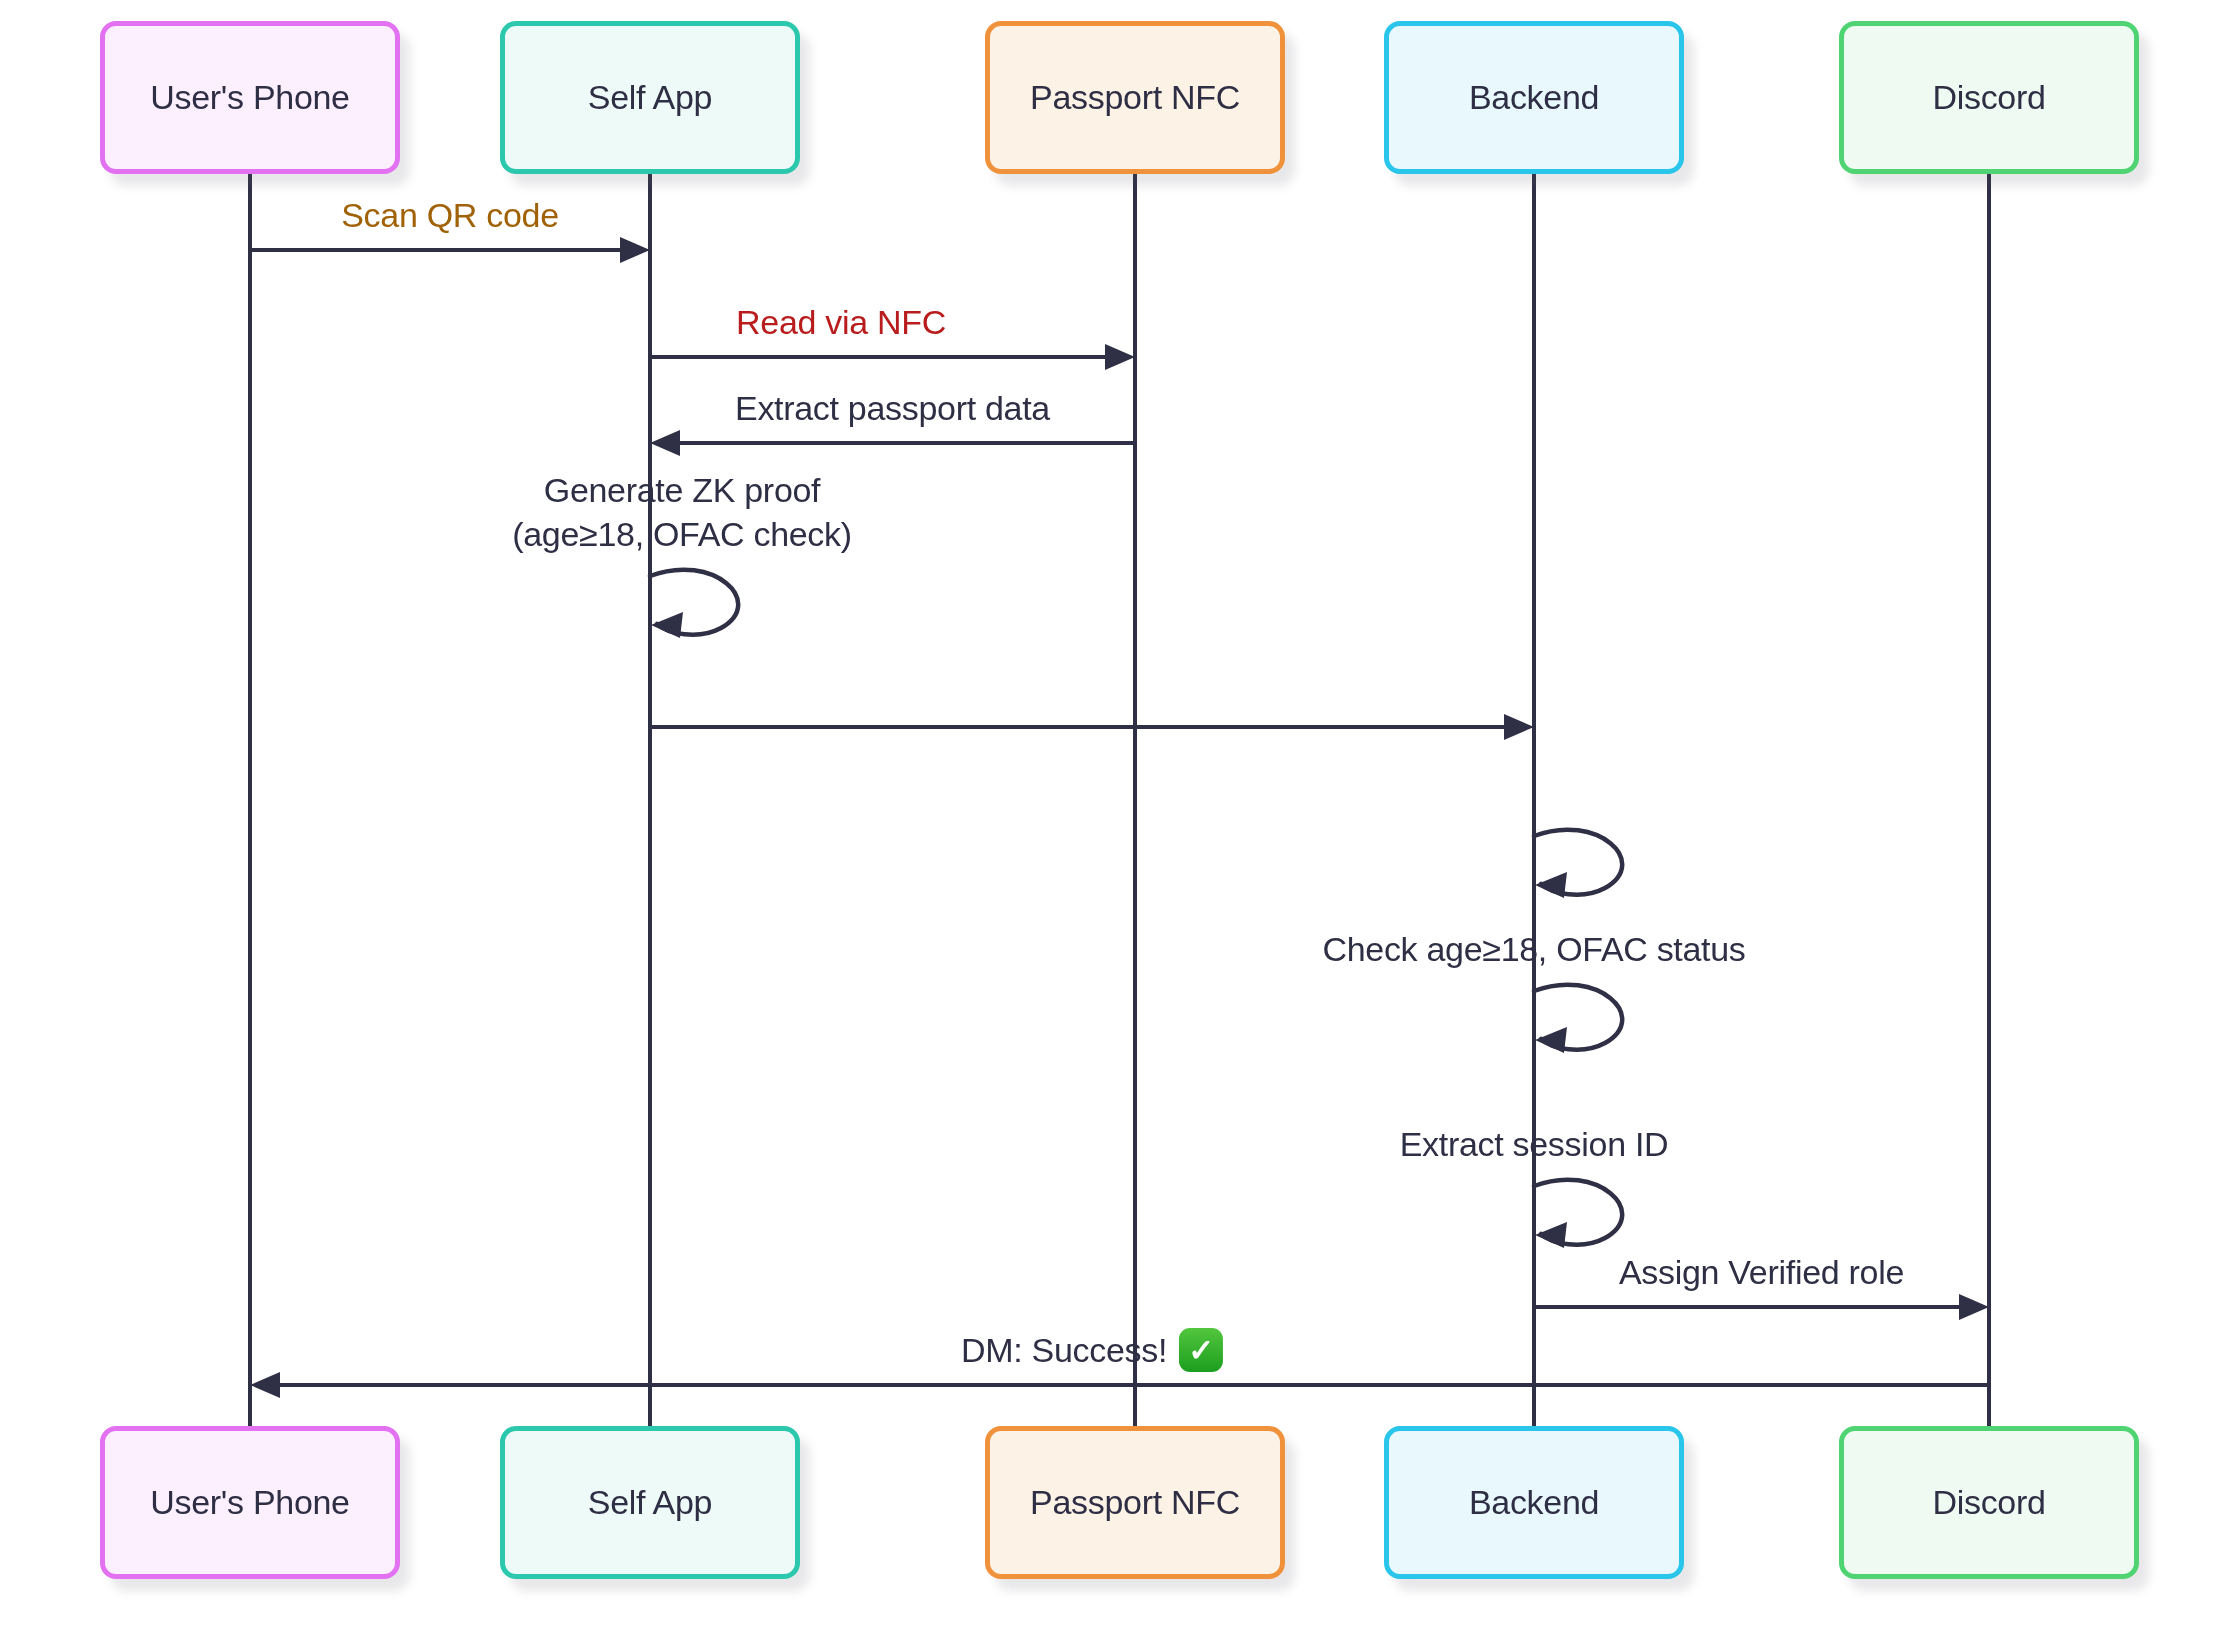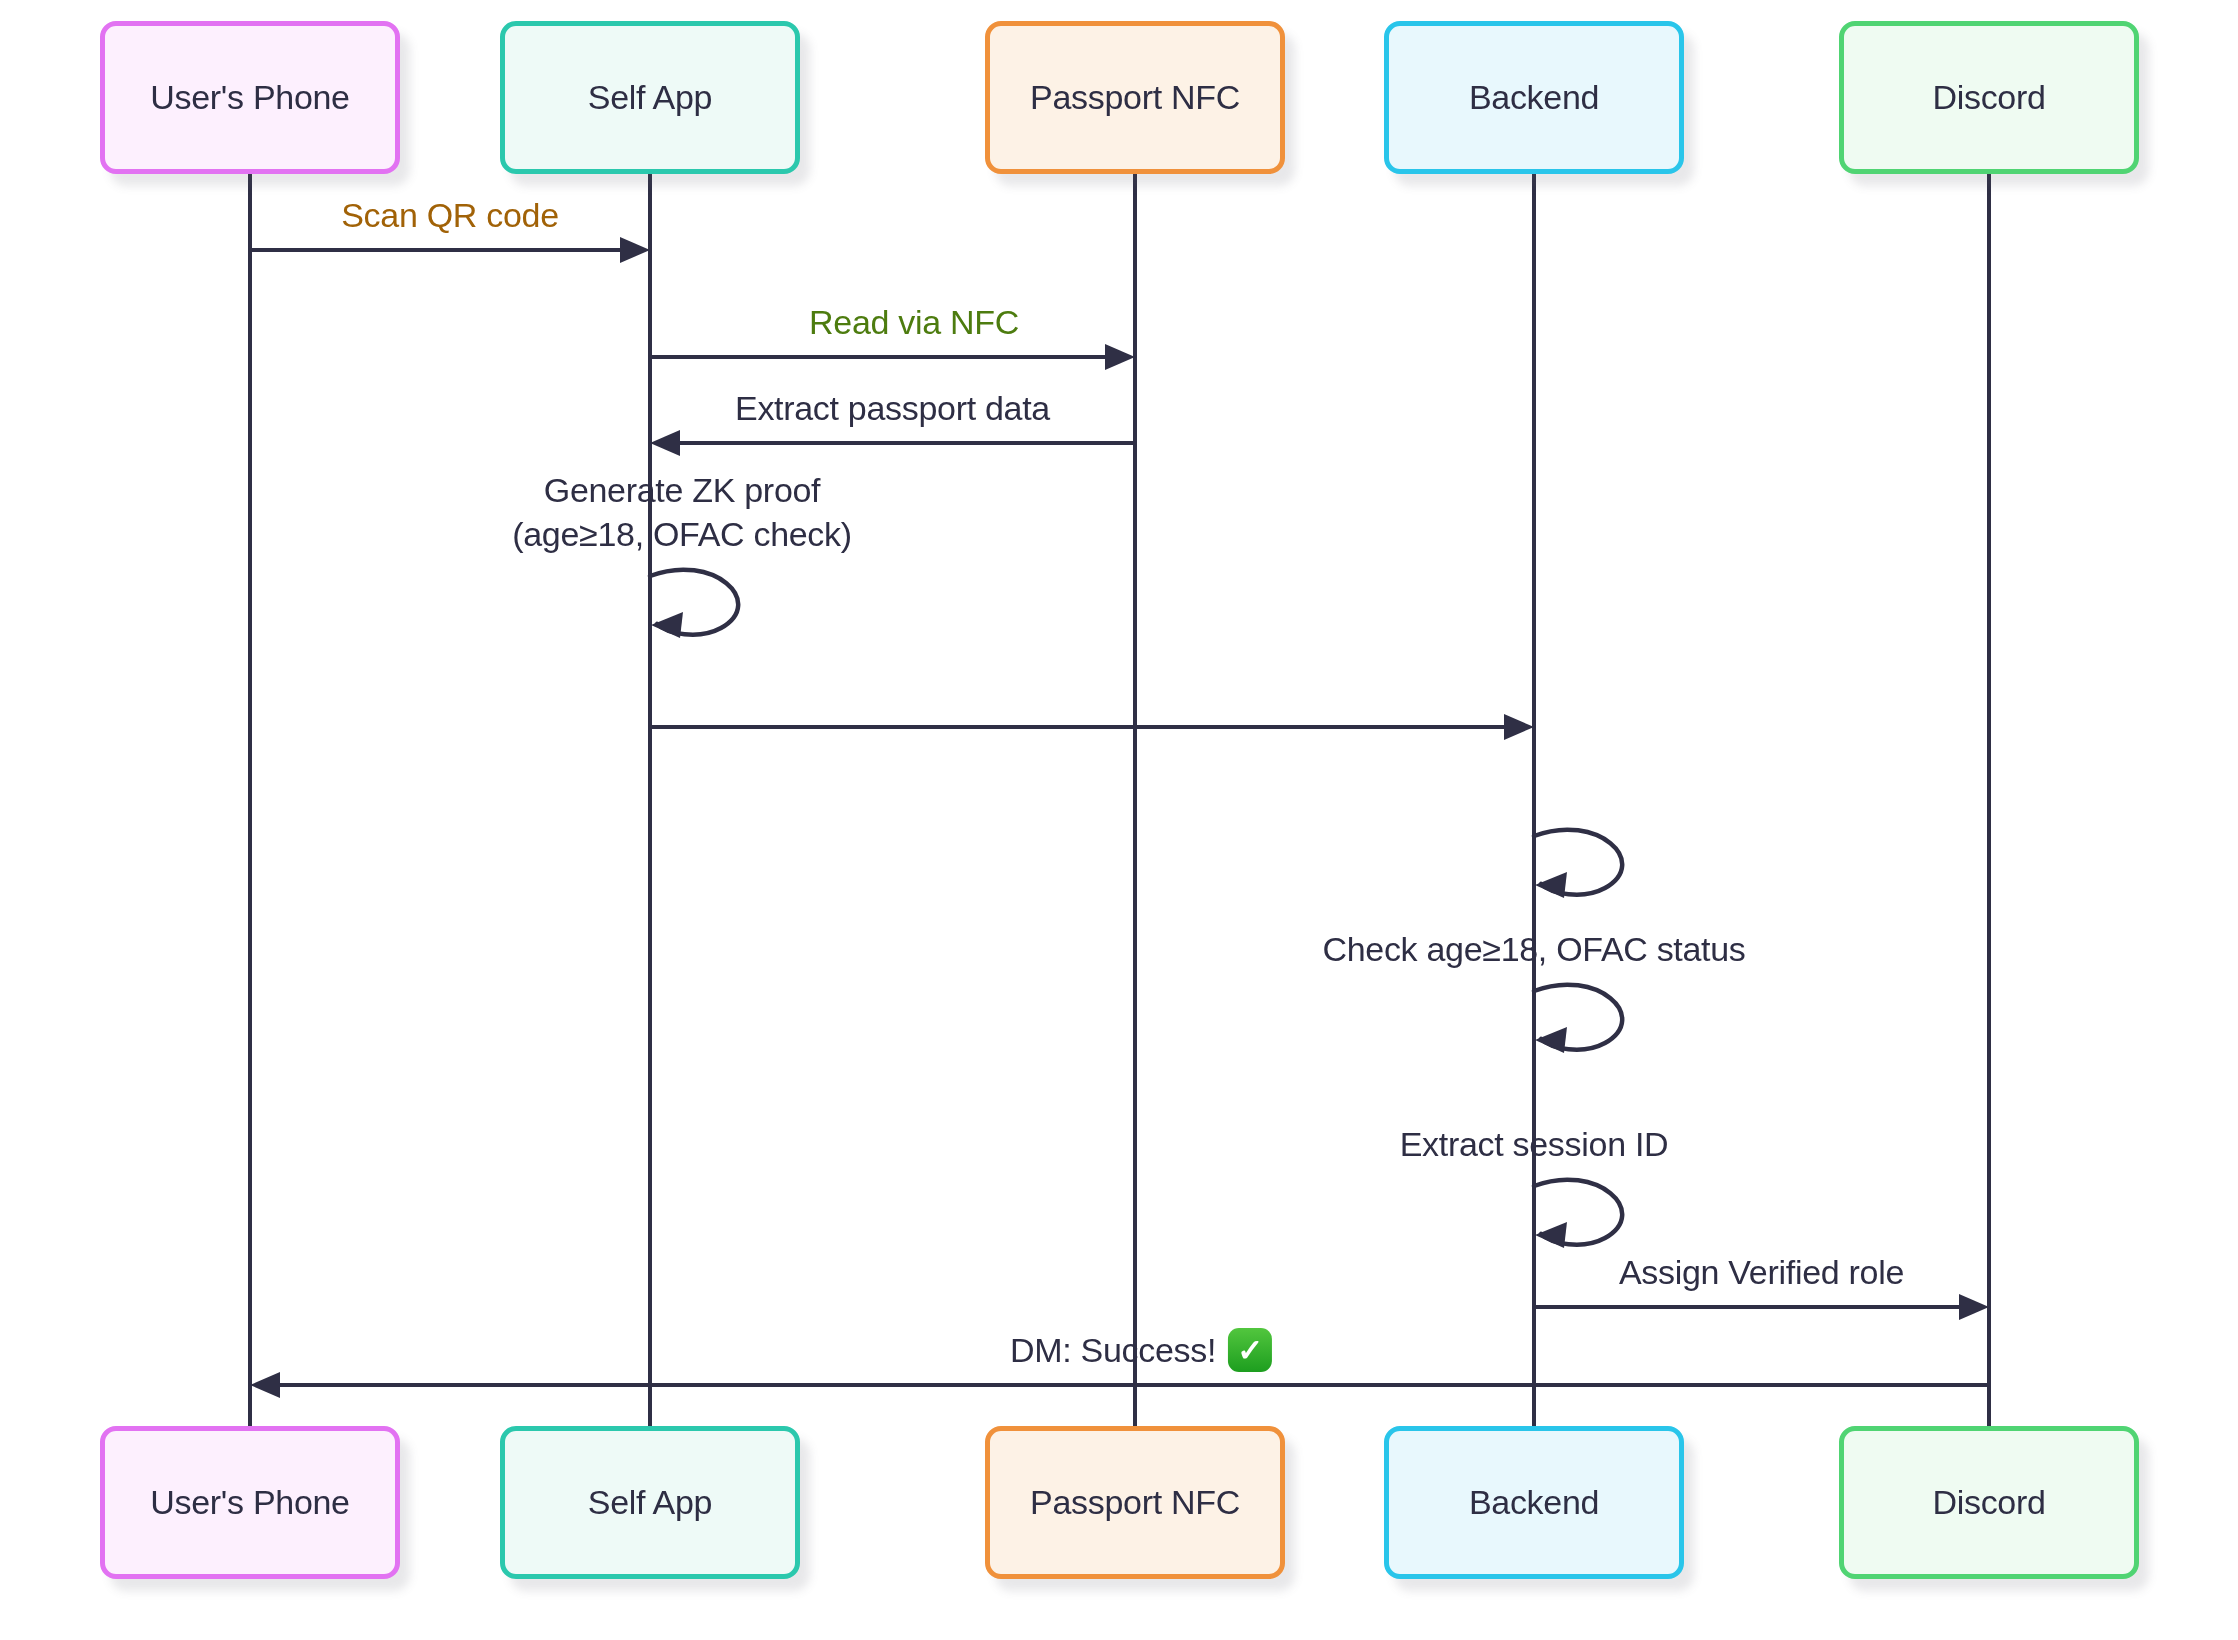--- a/index.html
+++ b/index.html
@@ -83,21 +83,21 @@
 
 <div id="canvas">
     <div class="lifeline" style="left: 248px; top: 145px; height: 1287px; background: rgb(47, 47, 69);"></div>
     <div class="lifeline" style="left: 648px; top: 145px; height: 1287px; background: rgb(47, 47, 69);"></div>
     <div class="lifeline" style="left: 1133px; top: 145px; height: 1287px; background: rgb(47, 47, 69);"></div>
     <div class="lifeline" style="left: 1532px; top: 145px; height: 1287px; background: rgb(47, 47, 69);"></div>
     <div class="lifeline" style="left: 1987px; top: 145px; height: 1287px; background: rgb(47, 47, 69);"></div>
     <div class="msg-label" style="left: 450px; top: 193px; color: #a16207;"><span>Scan QR code</span></div>
     <div class="msg-line" style="top: 248px; background: rgb(47, 47, 69); left: 250px; width: 374px;"></div>
     <div class="arrowhead" style="top: 237px; left: 620px; border-left: 30px solid rgb(47, 47, 69);"></div>
-    <div class="msg-label" style="left: 914px; top: 300px; color: #4d7c0f; text-align: right;"><span>Read via NFC</span></div>
+    <div class="msg-label" style="left: 841px; top: 300px; color: #b91c1c; text-align: right;"><span>Read via NFC</span></div>
     <div class="msg-line" style="top: 355px; background: rgb(47, 47, 69); left: 650px; width: 459px;"></div>
     <div class="arrowhead" style="top: 344px; left: 1105px; border-left: 30px solid rgb(47, 47, 69);"></div>
     <div class="msg-label" style="left: 892.5px; top: 386px; color: rgb(46, 46, 68);"><span>Extract passport data</span></div>
     <div class="msg-line" style="top: 441px; background: rgb(47, 47, 69); left: 676px; width: 459px;"></div>
     <div class="arrowhead" style="top: 430px; left: 650px; border-right: 30px solid rgb(47, 47, 69);"></div>
     <div class="msg-label" style="left: 650px; top: 468px; color: rgb(46, 46, 68); margin-left: 32px;">Generate ZK proof
 (age≥18, OFAC check)</div>
     <svg class="self-loop" width="130" height="84" viewBox="0 0 130 84" style="left: 647px; top: 566px;">
       <path d="M 3 10 C 66 -14 120 36 74 62 C 52 74 20 68 10 58" fill="none" stroke="#2f2f45" stroke-width="4.5" stroke-linecap="round"></path>
       <polygon points="4,59 36,46 33,72" fill="#2f2f45"></polygon>
@@ -114,21 +114,21 @@
       <polygon points="4,59 36,46 33,72" fill="#2f2f45"></polygon>
     </svg>
     <div class="msg-label" style="left: 1534px; top: 1122px; color: rgb(46, 46, 68);">Extract session ID</div>
     <svg class="self-loop" width="130" height="84" viewBox="0 0 130 84" style="left: 1531px; top: 1176px;">
       <path d="M 3 10 C 66 -14 120 36 74 62 C 52 74 20 68 10 58" fill="none" stroke="#2f2f45" stroke-width="4.5" stroke-linecap="round"></path>
       <polygon points="4,59 36,46 33,72" fill="#2f2f45"></polygon>
     </svg>
     <div class="msg-label" style="left: 1761.5px; top: 1250px; color: rgb(46, 46, 68);"><span>Assign Verified role</span></div>
     <div class="msg-line" style="top: 1305px; background: rgb(47, 47, 69); left: 1534px; width: 429px;"></div>
     <div class="arrowhead" style="top: 1294px; left: 1959px; border-left: 30px solid rgb(47, 47, 69);"></div>
-    <div class="msg-label" style="left: 1141px; top: 1328px; color: rgb(46, 46, 68); text-align: center;"><span>DM: Success!</span><span class="emoji-badge" title="✅">✓</span></div>
+    <div class="msg-label" style="left: 1092px; top: 1328px; color: rgb(46, 46, 68); text-align: center;"><span>DM: Success!</span><span class="emoji-badge" title="✅">✓</span></div>
     <div class="msg-line" style="top: 1383px; background: rgb(47, 47, 69); left: 276px; width: 1713px;"></div>
     <div class="arrowhead" style="top: 1372px; left: 250px; border-right: 30px solid rgb(47, 47, 69);"></div>
     <div class="actor-box" style="left: 100px; top: 21px; border-color: rgb(226, 114, 242); background: rgb(253, 240, 254); color: rgb(46, 46, 68);">
       <span>User's Phone</span>
     </div>
     <div class="actor-box" style="left: 100px; top: 1426px; border-color: rgb(226, 114, 242); background: rgb(253, 240, 254); color: rgb(46, 46, 68);">
       <span>User's Phone</span>
     </div>
     <div class="actor-box" style="left: 500px; top: 21px; border-color: rgb(43, 200, 173); background: rgb(238, 250, 247); color: rgb(46, 46, 68);">
       <span>Self App</span>

